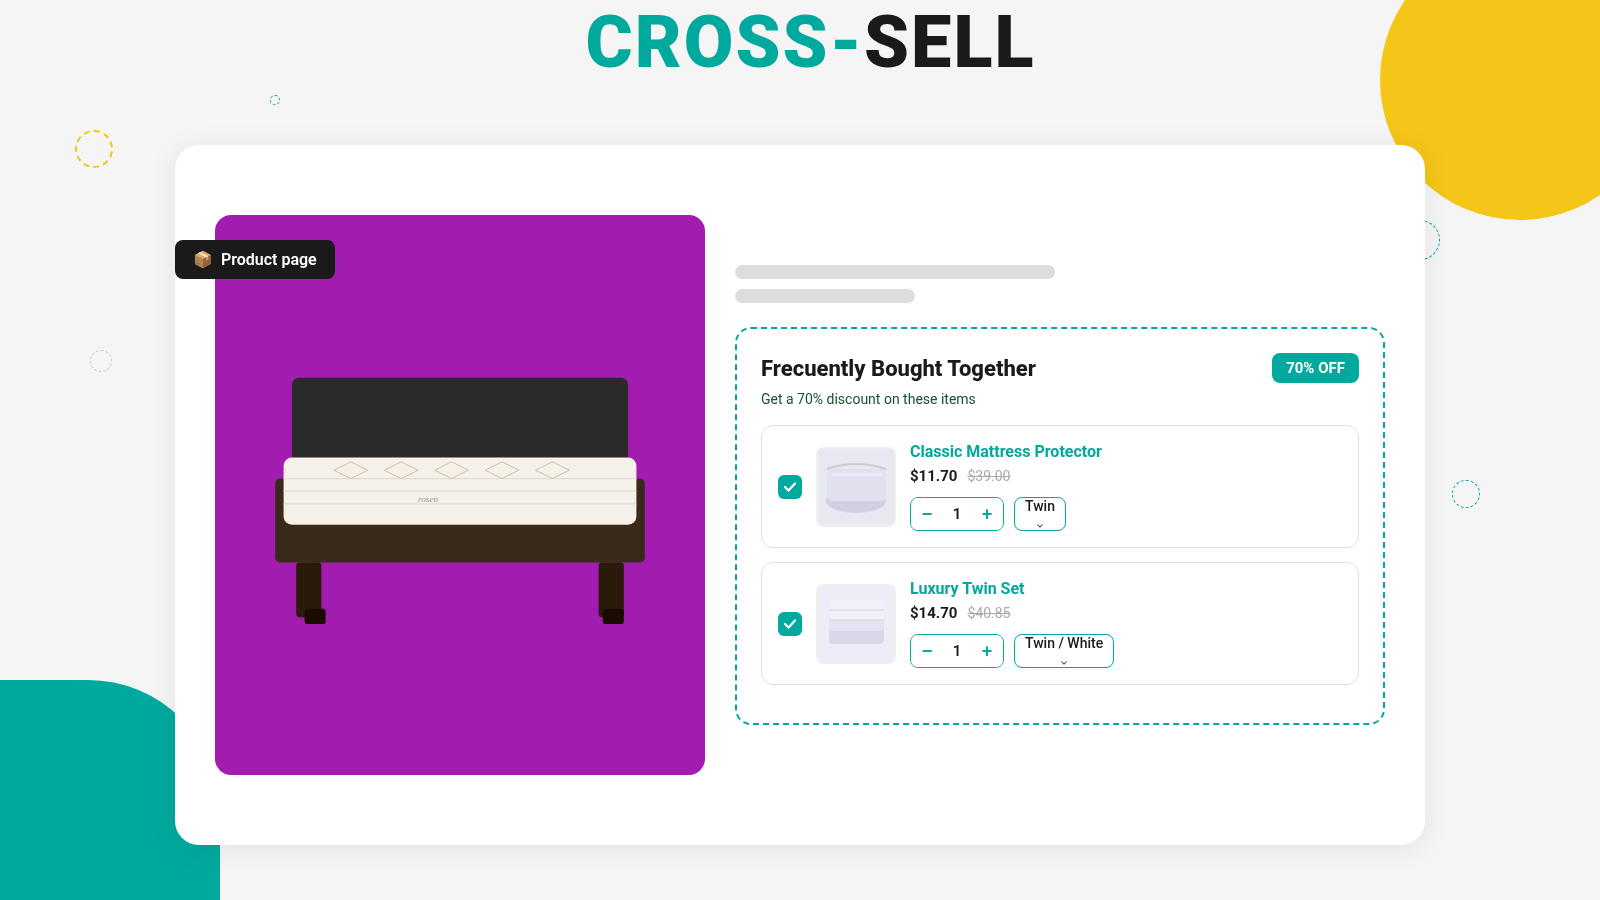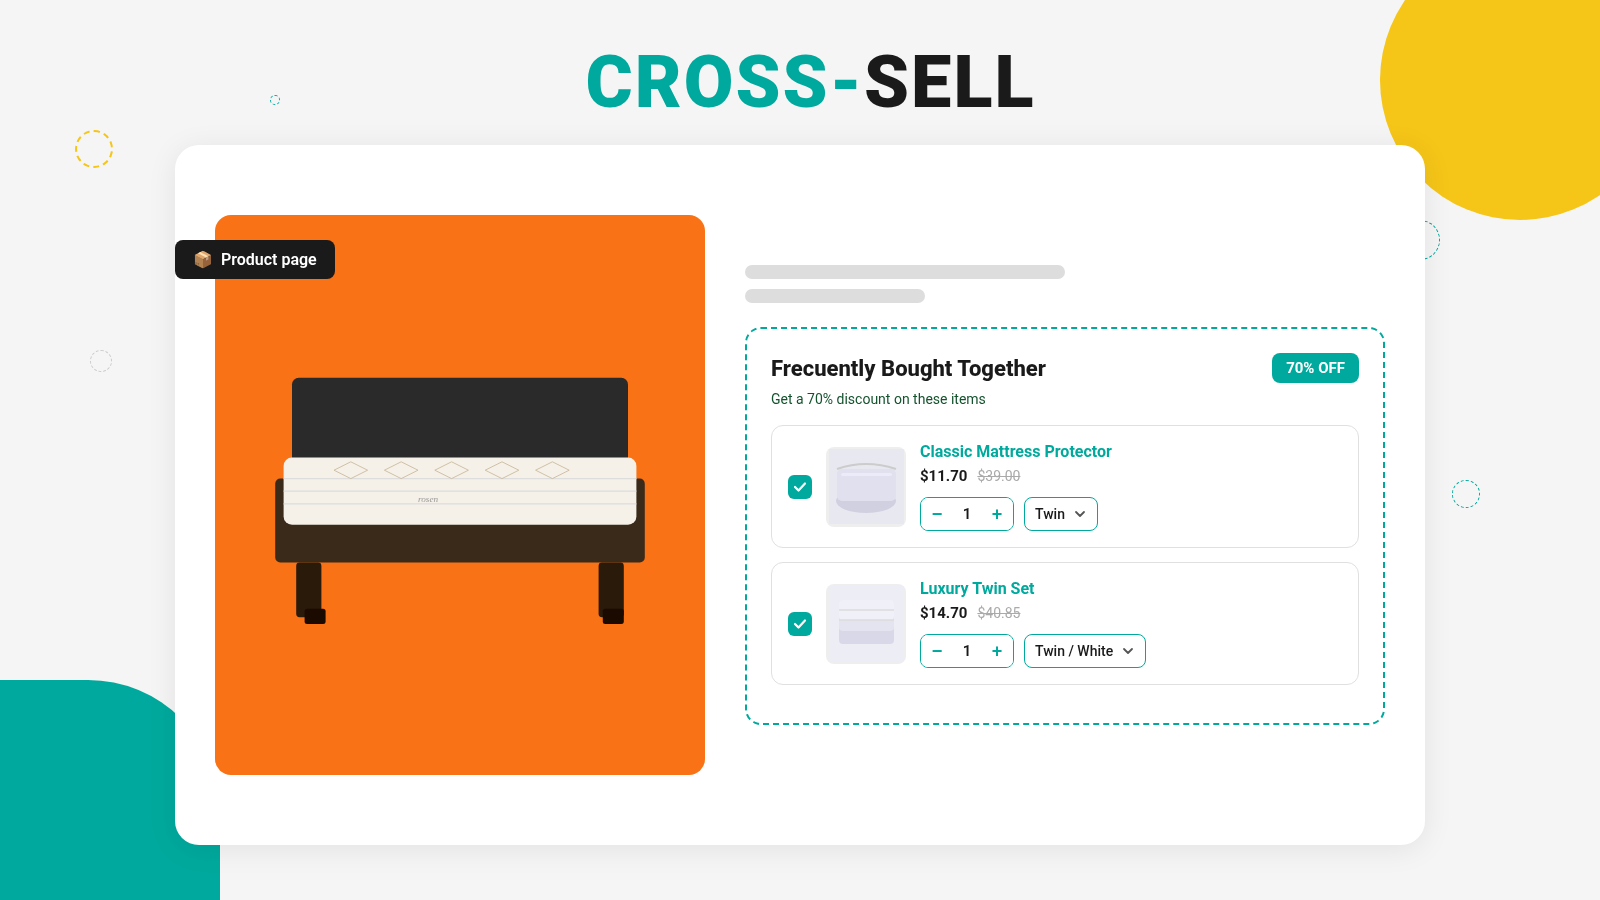--- a/index.html
+++ b/index.html
@@ -100,21 +100,20 @@
       width: 8px;
       height: 8px;
       background: #F5C518;
       border-radius: 50%;
       z-index: 1;
     }
 
     
     .page-title {
       text-align: center;
-      padding-top: 40px;
       position: relative;
       z-index: 2;
       font-size: 72px;
       font-weight: 900;
       letter-spacing: 2px;
       margin-left: 21px;
     }
     .page-title .teal {
       color: #00A99D;
     }
@@ -153,37 +152,37 @@
       display: flex;
       align-items: center;
       gap: 8px;
     }
 
     
     .product-image-panel {
       width: 490px;
       min-width: 490px;
       height: 560px;
-      background: #f97316;
+      background: #a21caf;
       border-radius: 16px;
       display: flex;
       align-items: center;
       justify-content: center;
       overflow: hidden;
       position: relative;
     }
     .bed-svg {
       width: 420px;
       height: auto;
     }
 
     
     .right-panel {
       flex: 1;
-      padding-left: 40px;
+      padding-left: 30px;
       display: flex;
       flex-direction: column;
       gap: 16px;
     }
 
     
     .skeleton-bars {
       display: flex;
       flex-direction: column;
       gap: 10px;
@@ -336,20 +335,21 @@
       border: 1.5px solid #00A99D;
       border-radius: 8px;
       padding: 0 10px;
       height: 34px;
       font-size: 14px;
       color: #1a1a1a;
       font-weight: 500;
       gap: 8px;
       cursor: pointer;
       background: #fff;
+      flex-direction: column;
     }
     .variant-select svg {
       color: #555;
     }
 
     
     .add-to-cart-btn {
       width: 100%;
       padding: 18px;
       background: #1a1a1a;

